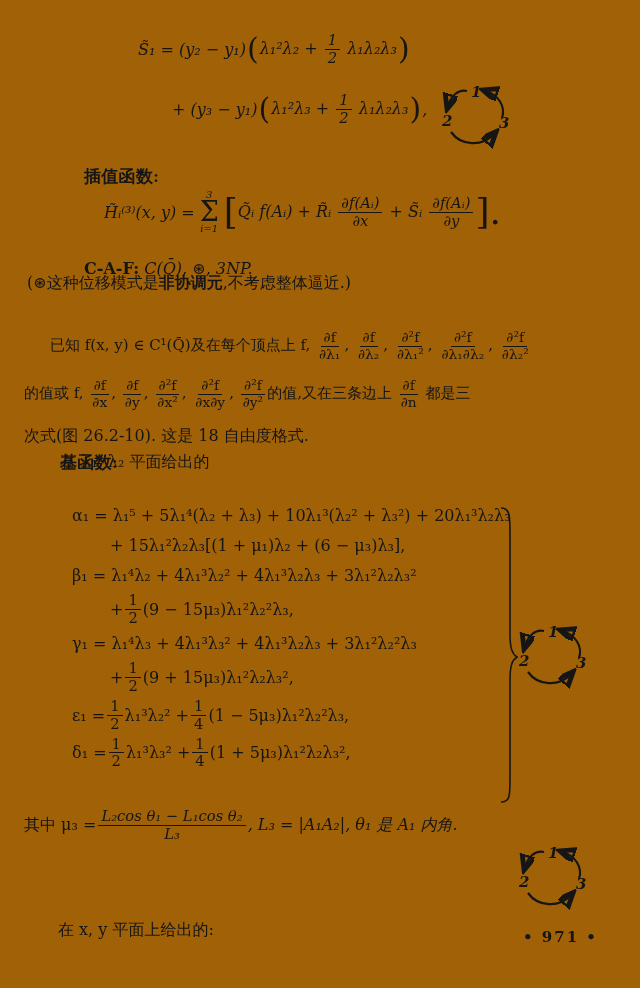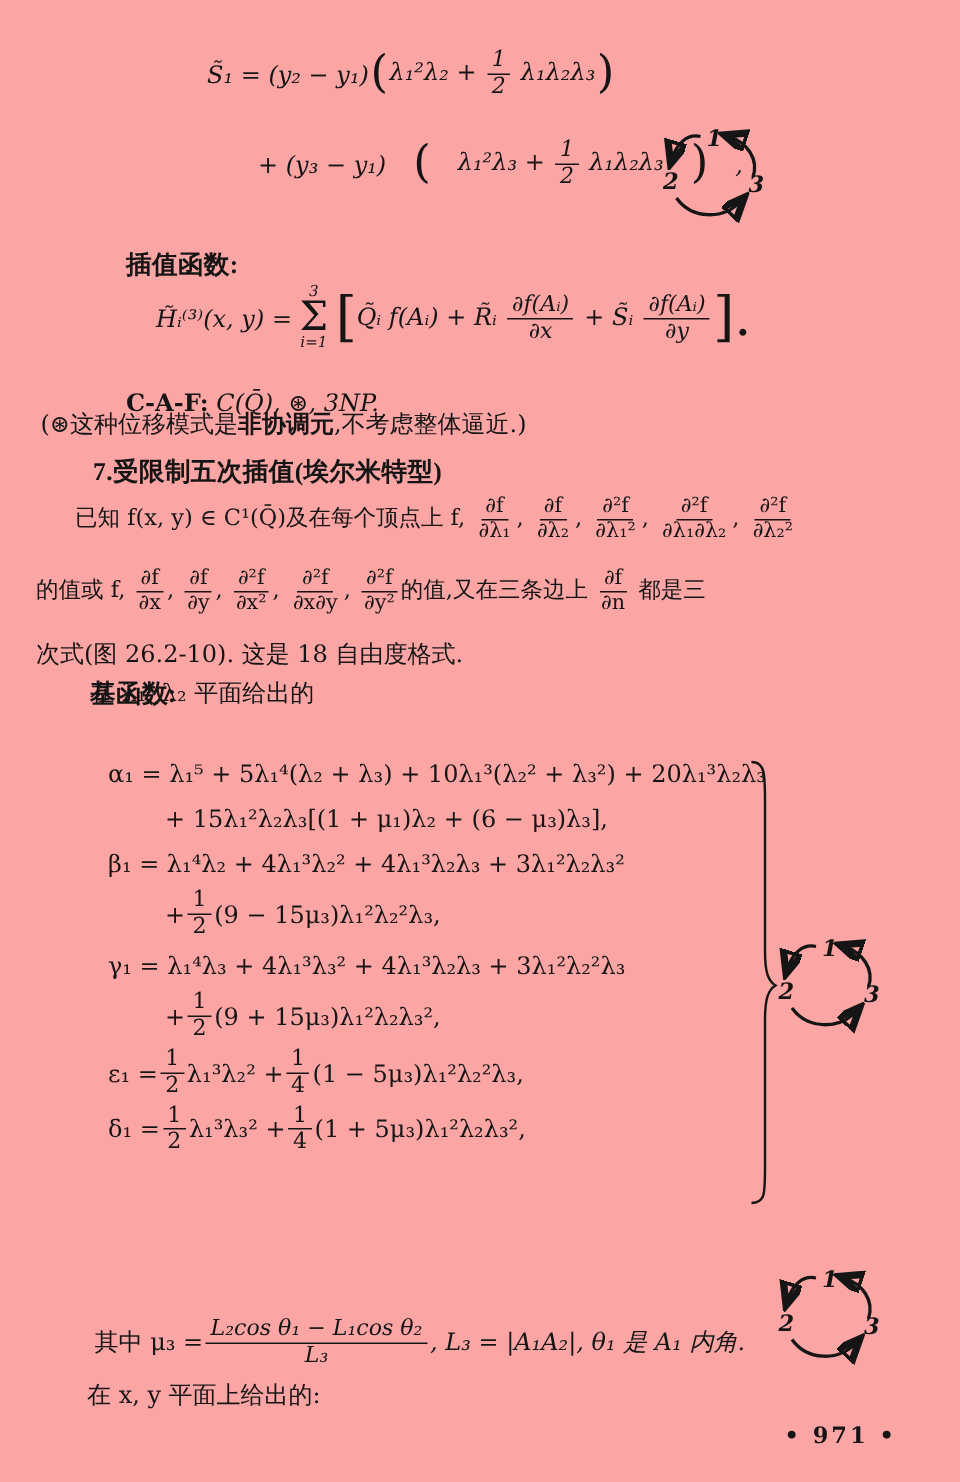--- a/index.html
+++ b/index.html
@@ -4,21 +4,21 @@
 <style>
   html,body{margin:0;padding:0;}
   body{
     width:640px;height:988px;
     background:#e8e6e1;
     font-family:"DejaVu Serif","DejaVu Sans",serif;
     color:#151515;
   }
   .page{
     position:relative;width:640px;height:988px;
-    background:#fca5a5;overflow:hidden;
+    background:#a16207;overflow:hidden;
   }
   .abs{position:absolute;display:flex;align-items:center;white-space:nowrap;}
   .absline{position:absolute;white-space:nowrap;}
   .math{font-style:italic;}
   .cn{font-style:normal;}
   .bold{font-weight:bold;}
   .t15{font-size:15px;}
   .t16{font-size:16px;}
   .t17{font-size:17px;letter-spacing:0.3px;font-family:Liberation Serif, serif;}
   
@@ -51,21 +51,21 @@
   <div class="abs t16" style="left:138px;top:32px;">
     <span class="math">S̃₁ = (y₂ − y₁)</span>
     <span class="bigp">(</span>
     <span class="math">λ₁²λ₂ + <span class="frac">
           <span class="fnum">1</span>
           <span class="fden">2</span>
         </span> λ₁λ₂λ₃</span>
     <span class="bigp">)</span>
   </div>
 
-  <div class="abs t16" style="left:172px;top:92px;gap:17px;">
+  <div class="abs t16" style="left:172px;top:92px;">
     <span class="math">+ (y₃ − y₁)</span>
     <span class="bigp">(</span>
     <span class="math">λ₁²λ₃ + <span class="frac">
           <span class="fnum">1</span>
           <span class="fden">2</span>
         </span> λ₁λ₂λ₃</span>
     <span class="bigp">)</span>
     <span class="math">,</span>
   </div>
 
@@ -104,21 +104,20 @@
   </div>
 
   <div class="absline t16" style="left:84px;top:247px;margin-top:12px;">
     <span class="bold">C-A-F:</span><span class="math"> C(Q̄), ⊛, 3NP.</span>
   </div>
 
   <div class="absline cn t16" style="left:27px;top:273px;">
     <span>(⊛这种位移模式是</span><span class="bold">非协调元</span><span>,不考虑整体逼近.)</span>
   </div>
 
-  <div class="absline cn bold t17" style="left:62px;top:303px;">7.受限制五次插值(埃尔米特型)</div>
 
   <div class="absline cn t15" style="left:50px;top:330px;">已知 f(x, y) ∈ C¹(Q̄)及在每个顶点上 f, <span class="frac">
         <span class="fnum">∂f</span>
         <span class="fden">∂λ₁</span>
       </span>, <span class="frac">
         <span class="fnum">∂f</span>
         <span class="fden">∂λ₂</span>
       </span>, <span class="frac">
         <span class="fnum">∂²f</span>
         <span class="fden">∂λ₁²</span>
@@ -196,21 +195,21 @@
       </marker>
     </defs>
     <text x="34" y="15">1</text>
     <text x="5" y="44">2</text>
     <text x="62" y="46">3</text>
     <path d="M30,9 C21,7 14,14 11,24" marker-end="url(#arr-b)"></path>
     <path d="M14,50 C24,64 45,65 57,52" marker-end="url(#arr-b)"></path>
     <path d="M65,36 C69,24 61,13 49,9" marker-end="url(#arr-b)"></path>
   </svg>
 
-  <div class="abs cn t16" style="left:24px;top:878px;margin-left:39px;">
+  <div class="abs cn t16" style="left:24px;top:808px;">
     <span>其中 μ₃ = </span>
     <span class="math"><span class="frac">
           <span class="fnum">L₂cos θ₁ − L₁cos θ₂</span>
           <span class="fden">L₃</span>
         </span></span>
     <span class="math">, L₃ = |A₁A₂|, θ₁ 是 A₁ 内角.</span>
   </div>
 
   <svg class="cyc absline" style="left:514px;top:843px;" width="78" height="68" viewBox="0 0 78 68">
     <defs>
@@ -221,15 +220,15 @@
     <text x="34" y="15">1</text>
     <text x="5" y="44">2</text>
     <text x="62" y="46">3</text>
     <path d="M30,9 C21,7 14,14 11,24" marker-end="url(#arr-c)"></path>
     <path d="M14,50 C24,64 45,65 57,52" marker-end="url(#arr-c)"></path>
     <path d="M65,36 C69,24 61,13 49,9" marker-end="url(#arr-c)"></path>
   </svg>
 
   <div class="absline cn t16" style="left:58px;top:920px;">在 x, y 平面上给出的:</div>
 
-  <div class="absline pageno" style="left:523px;top:948px;">• 971 •</div>
+  <div class="absline pageno" style="left:523px;top:928px;">• 971 •</div>
 
 </div>
 
 </body></html>

